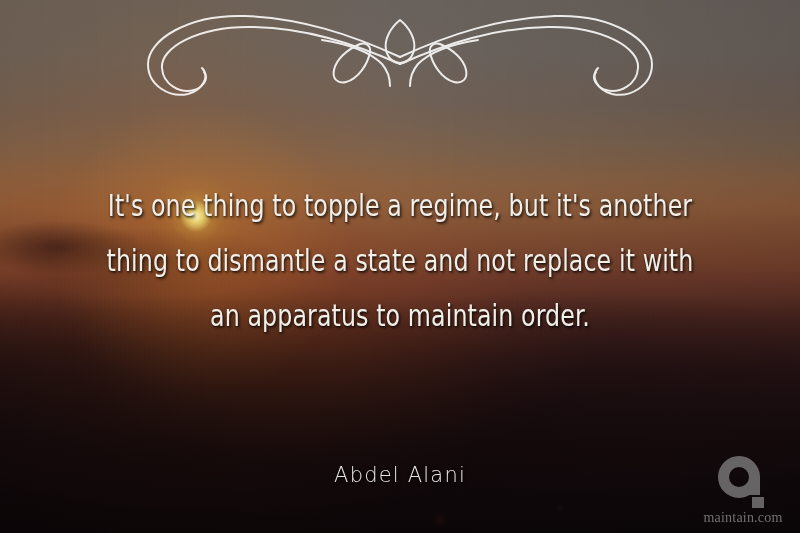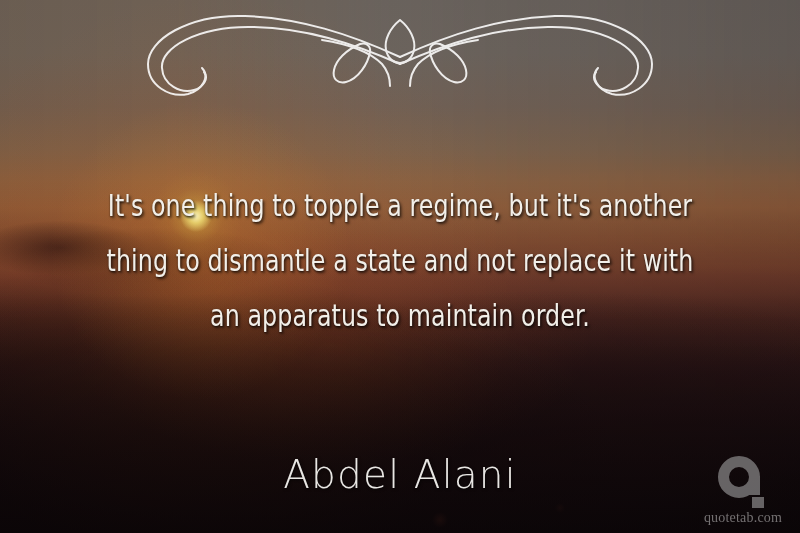--- a/index.html
+++ b/index.html
@@ -120,25 +120,25 @@
     text-shadow: 2px 2px 3px rgba(0,0,0,0.62), 0 1px 2px rgba(0,0,0,0.5);
     transform: scaleX(0.88);
     transform-origin: center top;
   }
 
   
   .author {
     position: absolute;
     left: 0;
     right: 0;
-    top: 452px;
+    top: 463px;
     text-align: center;
     color: #e8e6e3;
     font-family: "DejaVu Sans", sans-serif;
-    font-size: 39px;
+    font-size: 21px;
     font-weight: 300;
     letter-spacing: 1.2px;
     text-shadow: 1px 1px 3px rgba(0,0,0,0.7);
   }
 
   
   .watermark {
     position: absolute;
     right: 14px;
     bottom: 8px;
@@ -226,16 +226,16 @@
   <div class="quote">It's one thing to topple a regime, but it's another thing to dismantle a state and not replace it with an apparatus to maintain order.</div>
 
   <div class="author">Abdel Alani</div>
 
   <div class="watermark">
     <div class="wm-mark">
       <div class="wm-ring"></div>
       <div class="wm-stem"></div>
       <div class="wm-dot"></div>
     </div>
-    <div class="wm-text">quotetab.com</div>
+    <div class="wm-text">maintain.com</div>
   </div>
 
 </div>
 
 </body></html>

